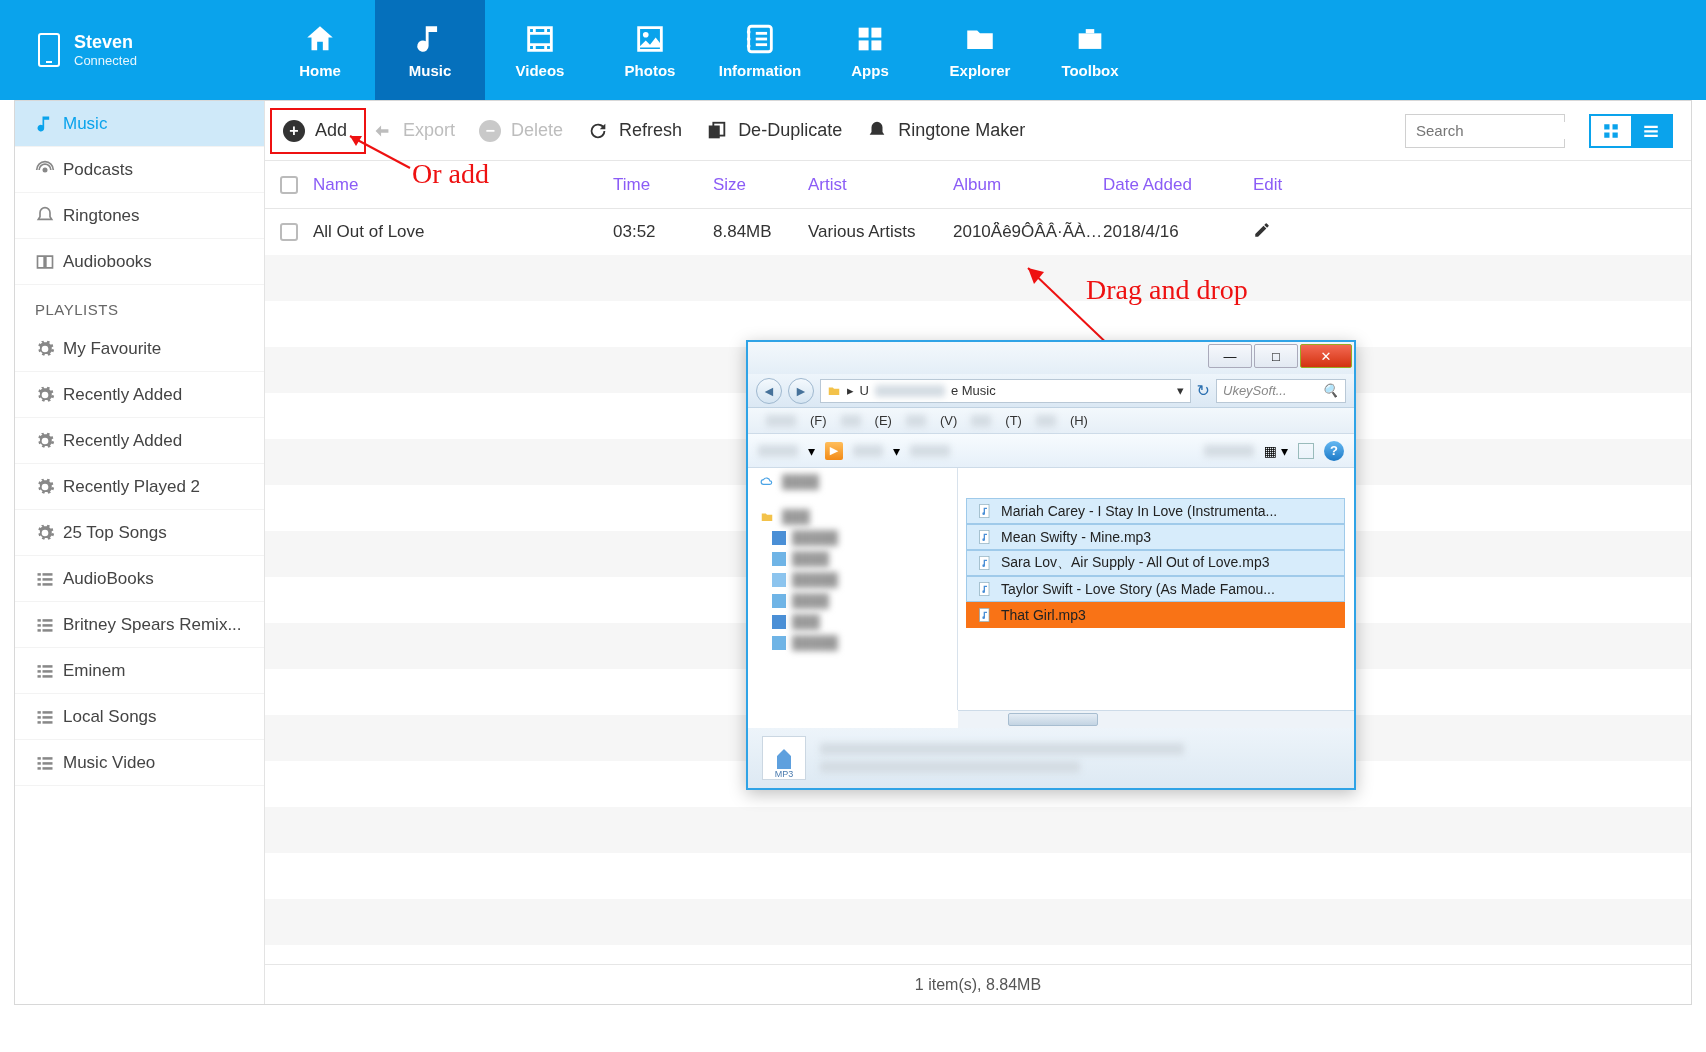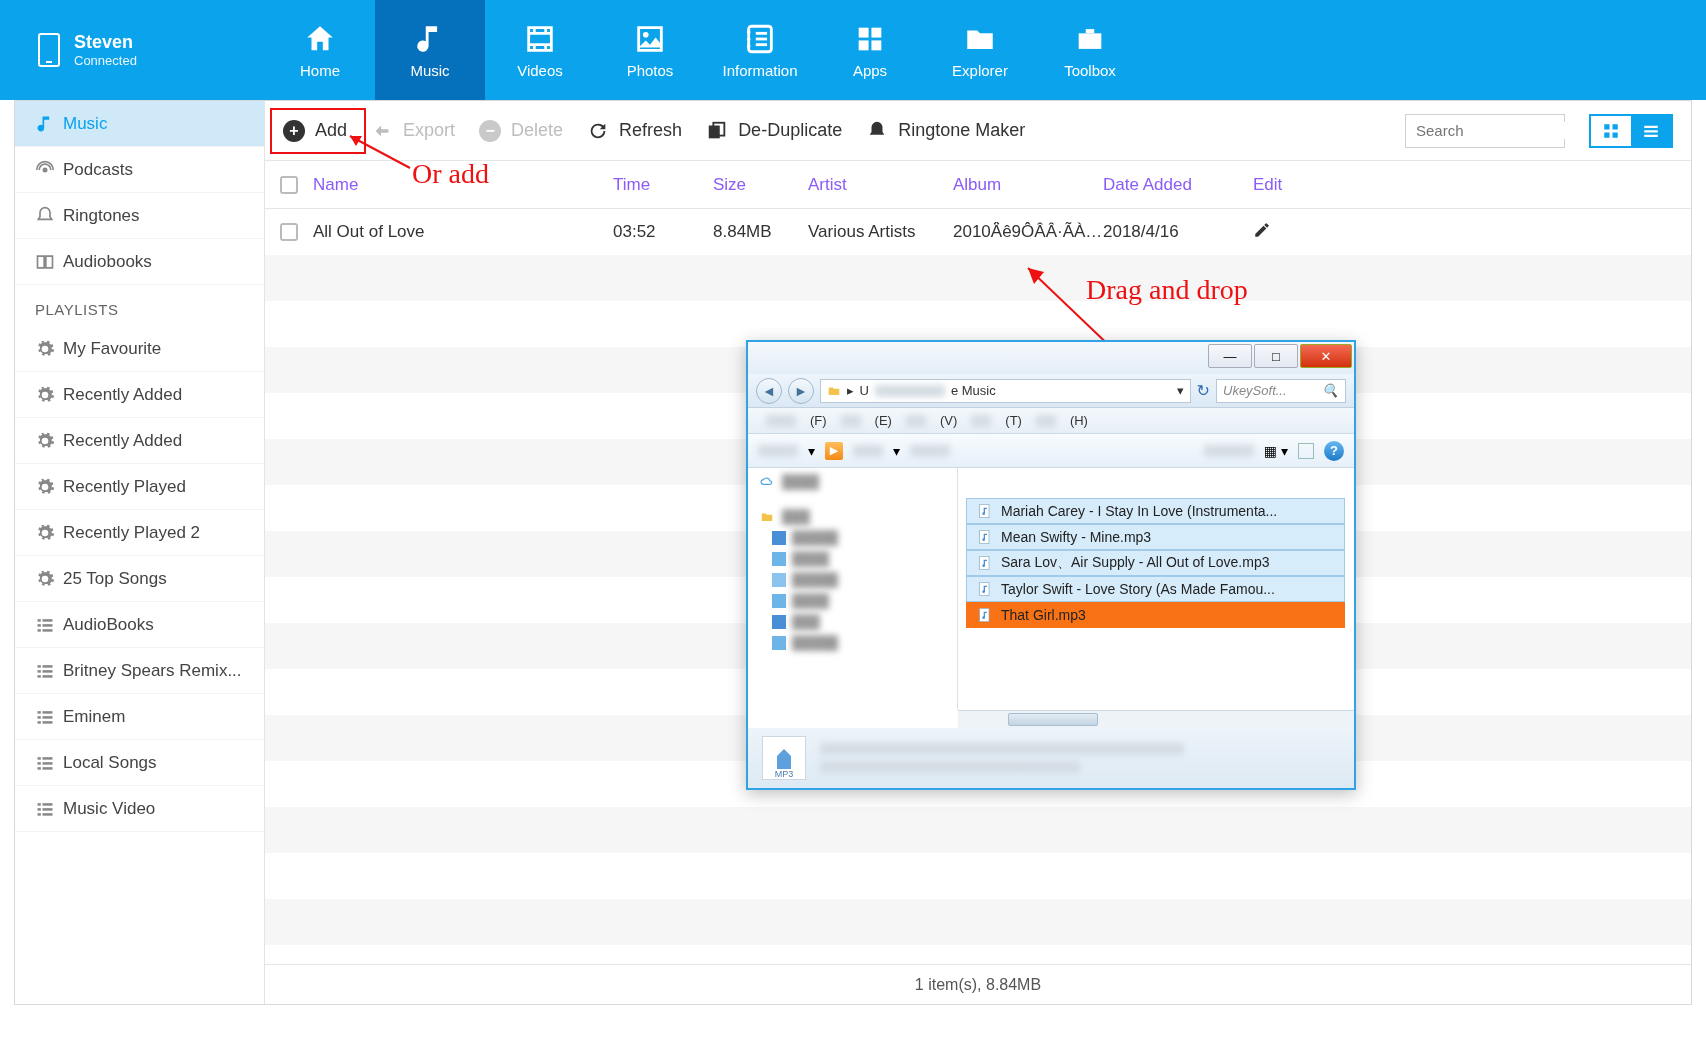--- a/index.html
+++ b/index.html
@@ -6,21 +6,21 @@
 body { background: #fff; width: 1706px; height: 1052px; overflow: hidden; position: relative; }
 
 
 .topbar { height: 100px; background: #0aa3ec; display: flex; align-items: stretch; color: #fff; }
 .device-block { width: 265px; display: flex; align-items: center; gap: 14px; padding-left: 38px; }
 .phone-ic { width: 22px; height: 34px; border: 2px solid #fff; border-radius: 3px; position: relative; }
 .phone-ic::after { content: ""; position: absolute; bottom: 2px; left: 50%; transform: translateX(-50%); width: 6px; height: 2px; background: #fff; }
 .device-name { font-weight: 600; font-size: 18px; }
 .device-status { font-size: 13px; opacity: .9; }
 .nav-tabs { display: flex; }
-.nav-tab { width: 110px; display: flex; flex-direction: column; align-items: center; justify-content: center; gap: 6px; cursor: pointer; font-size: 15px; }
+.nav-tab { width: 110px; display: flex; flex-direction: column; align-items: center; justify-content: center; gap: 6px; cursor: pointer; font-size: 15px; font-weight: bold; }
 .nav-tab.active { background: #0570bc; }
 .nav-tab svg { width: 34px; height: 34px; fill: #fff; }
 
 
 .main { display: flex; height: 905px; border: 1px solid #d8d8d8; margin: 0 14px; }
 .sidebar { width: 250px; border-right: 1px solid #e3e3e3; overflow: hidden; }
 .side-item { height: 46px; display: flex; align-items: center; gap: 8px; padding-left: 20px; font-size: 17px; color: #444; cursor: pointer; border-bottom: 1px solid #f3f3f3; }
 .side-item.active { background: #cfe9f9; color: #0aa3ec; }
 .side-item svg, .side-item .sic { width: 20px; height: 20px; fill: #888; flex-shrink: 0; }
 .side-item.active svg { fill: #0aa3ec; }
@@ -211,26 +211,20 @@
         <div class="side-item">
           <svg viewBox="0 0 24 24">
             <path d="M12 8a4 4 0 100 8 4 4 0 000-8zm9 4l2 1-1 3-2-1a8 8 0 01-2 2l1 2-3 1-1-2a8 8 0 01-3 0l-1 2-3-1 1-2a8 8 0 01-2-2l-2 1-1-3 2-1a8 8 0 010-3l-2-1 1-3 2 1a8 8 0 012-2L7 3l3-1 1 2a8 8 0 013 0l1-2 3 1-1 2a8 8 0 012 2l2-1 1 3-2 1a8 8 0 010 3z" fill="#888"></path>
           </svg>
           <span>Recently Added</span>
         </div>
         <div class="side-item">
           <svg viewBox="0 0 24 24">
             <path d="M12 8a4 4 0 100 8 4 4 0 000-8zm9 4l2 1-1 3-2-1a8 8 0 01-2 2l1 2-3 1-1-2a8 8 0 01-3 0l-1 2-3-1 1-2a8 8 0 01-2-2l-2 1-1-3 2-1a8 8 0 010-3l-2-1 1-3 2 1a8 8 0 012-2L7 3l3-1 1 2a8 8 0 013 0l1-2 3 1-1 2a8 8 0 012 2l2-1 1 3-2 1a8 8 0 010 3z" fill="#888"></path>
           </svg>
-          <span>Recently Played</span>
-        </div>
-        <div class="side-item">
-          <svg viewBox="0 0 24 24">
-            <path d="M12 8a4 4 0 100 8 4 4 0 000-8zm9 4l2 1-1 3-2-1a8 8 0 01-2 2l1 2-3 1-1-2a8 8 0 01-3 0l-1 2-3-1 1-2a8 8 0 01-2-2l-2 1-1-3 2-1a8 8 0 010-3l-2-1 1-3 2 1a8 8 0 012-2L7 3l3-1 1 2a8 8 0 013 0l1-2 3 1-1 2a8 8 0 012 2l2-1 1 3-2 1a8 8 0 010 3z" fill="#888"></path>
-          </svg>
           <span>Recently Played 2</span>
         </div>
         <div class="side-item">
           <svg viewBox="0 0 24 24">
             <path d="M12 8a4 4 0 100 8 4 4 0 000-8zm9 4l2 1-1 3-2-1a8 8 0 01-2 2l1 2-3 1-1-2a8 8 0 01-3 0l-1 2-3-1 1-2a8 8 0 01-2-2l-2 1-1-3 2-1a8 8 0 010-3l-2-1 1-3 2 1a8 8 0 012-2L7 3l3-1 1 2a8 8 0 013 0l1-2 3 1-1 2a8 8 0 012 2l2-1 1 3-2 1a8 8 0 010 3z" fill="#888"></path>
           </svg>
           <span>25 Top Songs</span>
         </div>
         <div class="side-item">
           <svg viewBox="0 0 24 24">

